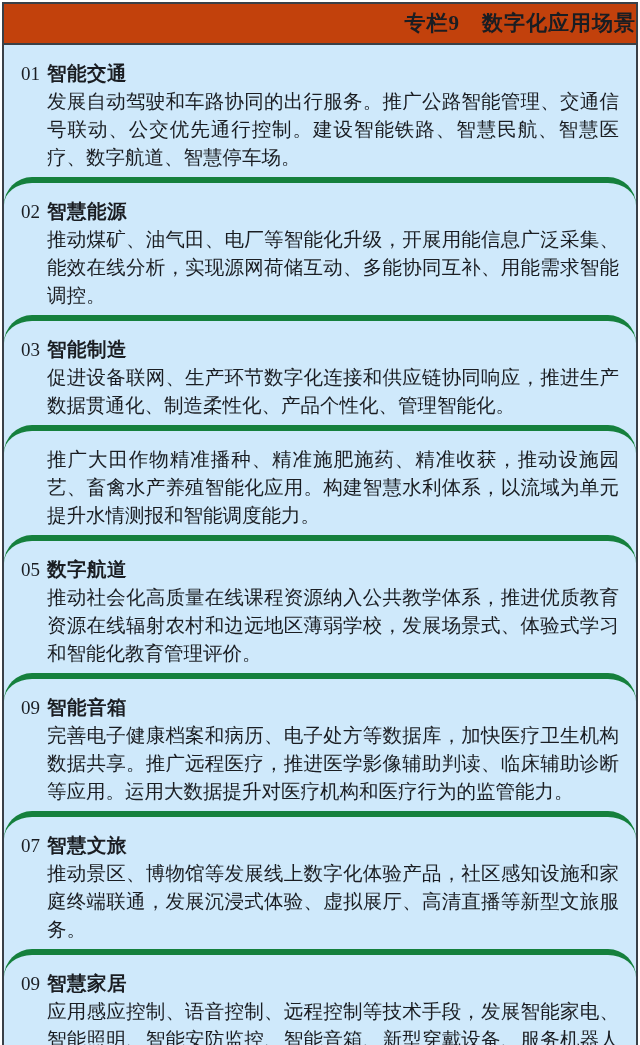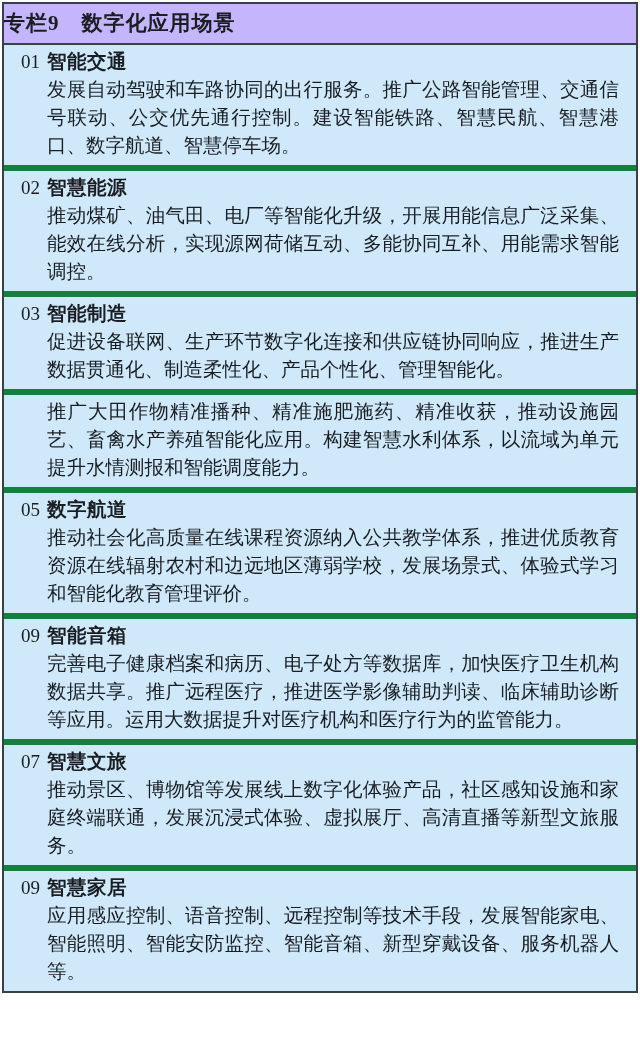--- a/index.html
+++ b/index.html
@@ -15,33 +15,34 @@
     width: 640px;
     box-sizing: border-box;
     padding: 2px;
   }
   .box {
     box-sizing: border-box;
     border: 2px solid #3a4047;
     background: #cfe9fb;
   }
   .box-title {
-    background: #c4b5fd;
+    background: #c2410c;
     border-bottom: 2px solid #3a4047;
-    text-align: left;
+    text-align: right;
     font-weight: bold;
     font-size: 21px;
     line-height: 26px;
     padding: 6px 0 7px 0;
     letter-spacing: 1px;
     color: #1a1d22;
   }
   .box-body section {
     background: #cfe9fb;
-    padding: 3px 17px 5px 17px;
+    padding: 15px 17px 5px 17px;
+    border-radius: 28px;
   }
   .box-body section + section {
     border-top: 6px solid #15803d;
   }
   .row-head {
     line-height: 27px;
     white-space: nowrap;
   }
   .num {
     display: inline-block;
@@ -70,21 +71,21 @@
 
 <div class="page">
   <div class="box">
     <div class="box-title">专栏9　数字化应用场景</div>
     <div class="box-body">
 
         <section>
           <div class="row-head">
             <span class="num">01</span><span class="row-title">智能交通</span>
           </div>
-          <p class="row-body">发展自动驾驶和车路协同的出行服务。推广公路智能管理、交通信号联动、公交优先通行控制。建设智能铁路、智慧民航、智慧港口、数字航道、智慧停车场。</p>
+          <p class="row-body">发展自动驾驶和车路协同的出行服务。推广公路智能管理、交通信号联动、公交优先通行控制。建设智能铁路、智慧民航、智慧医疗、数字航道、智慧停车场。</p>
         </section>
 
         <section>
           <div class="row-head">
             <span class="num">02</span><span class="row-title">智慧能源</span>
           </div>
           <p class="row-body">推动煤矿、油气田、电厂等智能化升级，开展用能信息广泛采集、能效在线分析，实现源网荷储互动、多能协同互补、用能需求智能调控。</p>
         </section>
 
         <section>

